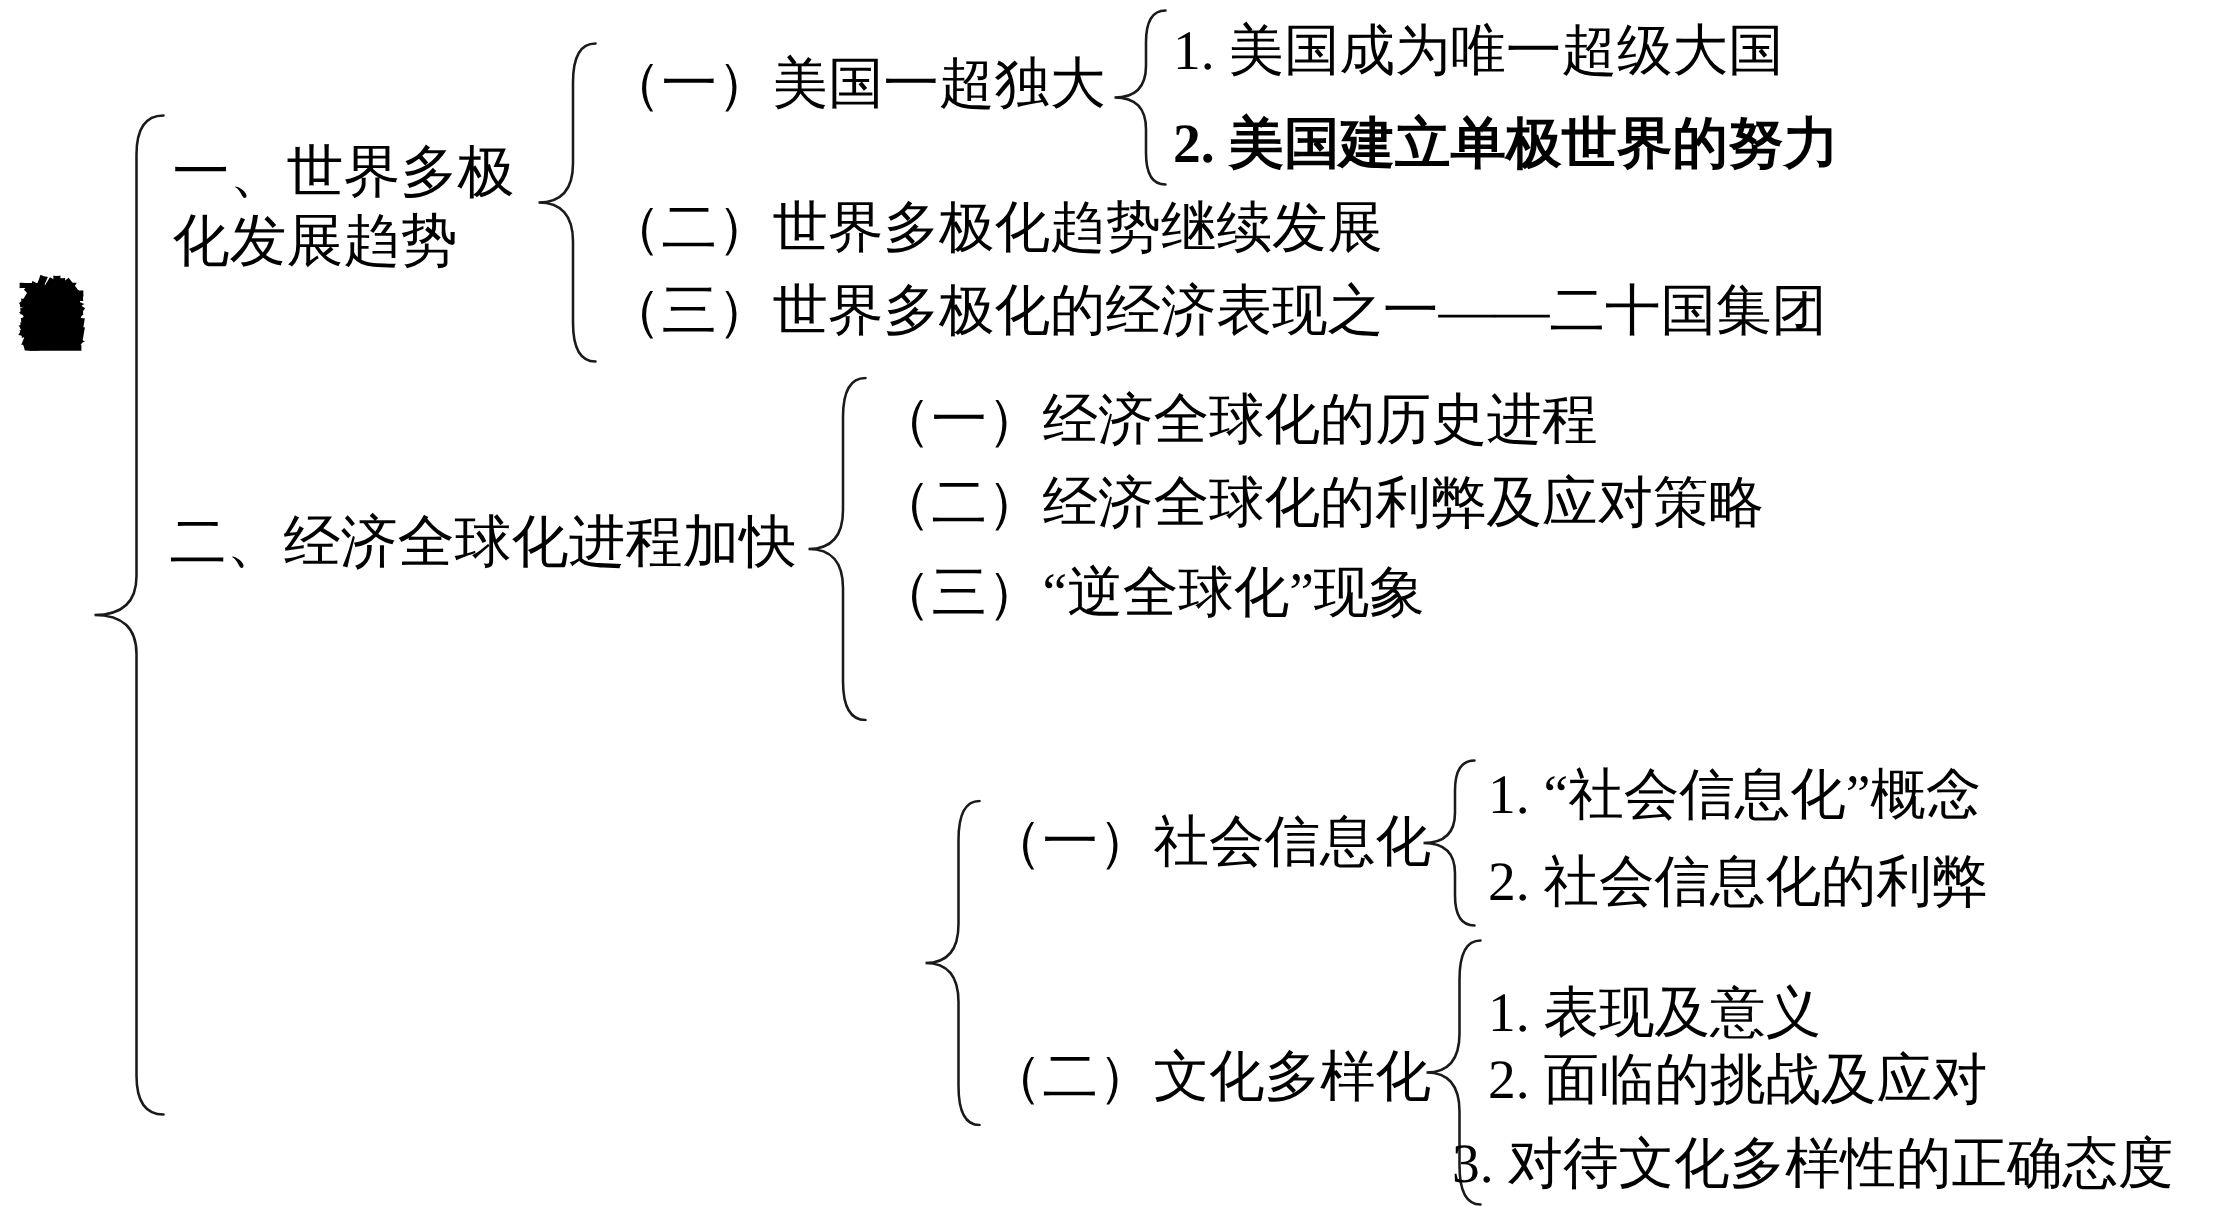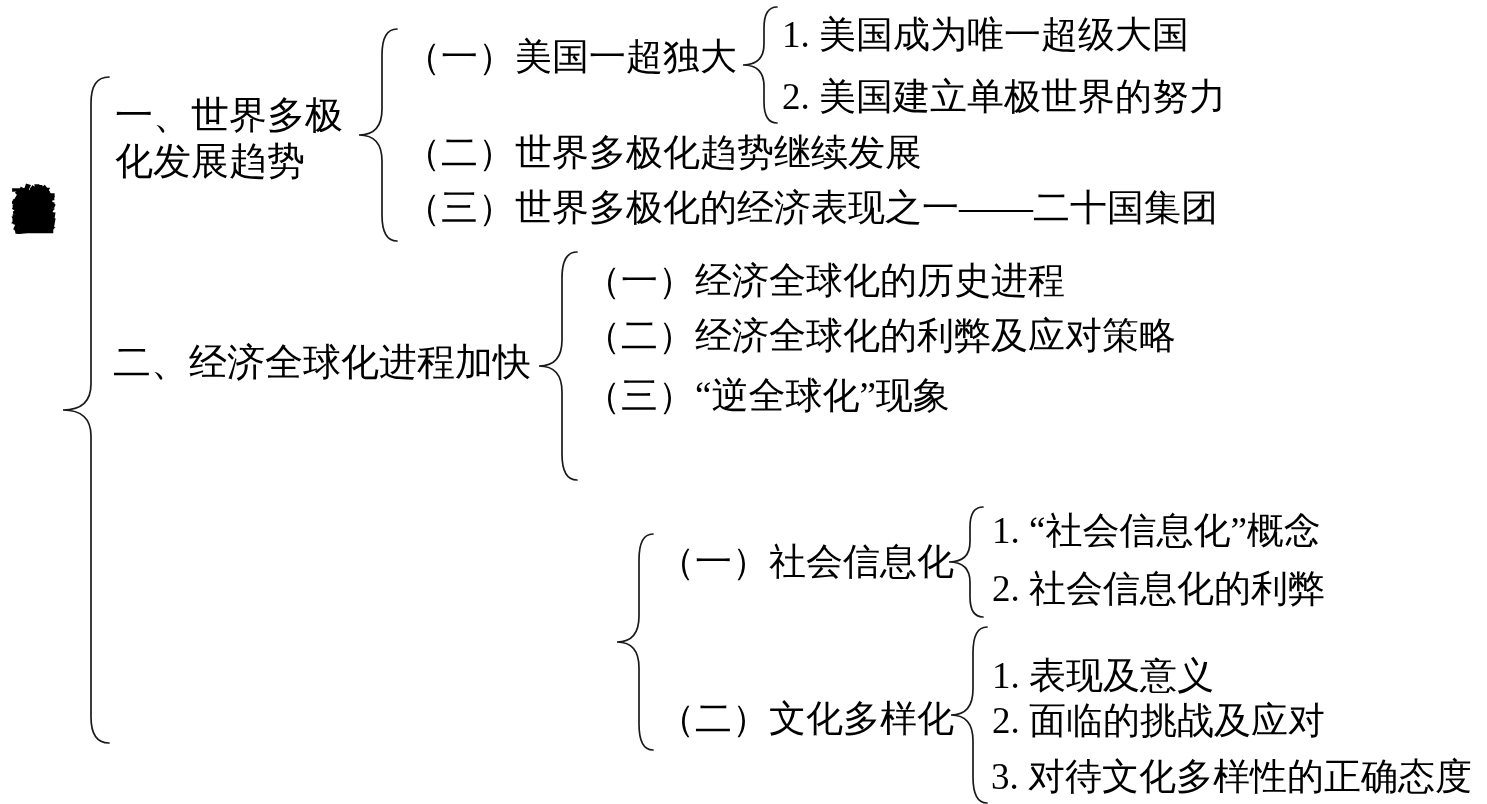--- a/index.html
+++ b/index.html
@@ -57,30 +57,30 @@
     </div>
   <div class="brace" style="left:950px;top:626px;width:38px;height:178px">
       <svg width="38" height="178" viewBox="0 0 38 178">
         <path d="M 37 1 Q 23 1, 23 27 L 23 63 Q 23 89, 1 89 Q 23 89, 23 115 L 23 151 Q 23 177, 37 177" fill="none" stroke="#1a1a1a" stroke-width="1.7" stroke-linecap="round"></path>
       </svg>
     </div>
 
   <div class="node branch-label wrap2" style="left:115px;top:92px;">一、世界多极化发展趋势</div>
   <div class="node" style="left:404px;top:36px;">（一）美国一超独大</div>
   <div class="node" style="left:782px;top:14px;">1. 美国成为唯一超级大国</div>
-  <div class="node" style="left:782px;top:76px;">2. 美国建立单极世界的努力</div>
+  <div class="node" style="left:782px;top:76px;font-weight:bold;">2. 美国建立单极世界的努力</div>
   <div class="node" style="left:404px;top:132px;">（二）世界多极化趋势继续发展</div>
   <div class="node" style="left:404px;top:187px;">（三）世界多极化的经济表现之一——二十国集团</div>
 
   <div class="node branch-label" style="left:113px;top:341px;">二、经济全球化进程加快</div>
   <div class="node" style="left:584px;top:260px;">（一）经济全球化的历史进程</div>
   <div class="node" style="left:584px;top:315px;">（二）经济全球化的利弊及应对策略</div>
   <div class="node" style="left:584px;top:375px;">（三）“逆全球化”现象</div>
 
   <div class="node" style="left:658px;top:541px;">（一）社会信息化</div>
   <div class="node" style="left:992px;top:510px;">1. “社会信息化”概念</div>
   <div class="node" style="left:992px;top:568px;">2. 社会信息化的利弊</div>
   <div class="node" style="left:658px;top:698px;text-align:center;">（二）文化多样化</div>
   <div class="node" style="left:992px;top:638px;margin-top:17px;">1. 表现及意义</div>
   <div class="node" style="left:992px;top:700px;">2. 面临的挑战及应对</div>
-  <div class="node" style="left:991px;top:756px;">3. 对待文化多样性的正确态度</div>
+  <div class="node" style="left:968px;top:756px;">3. 对待文化多样性的正确态度</div>
 
 </div>
 
 </body></html>

